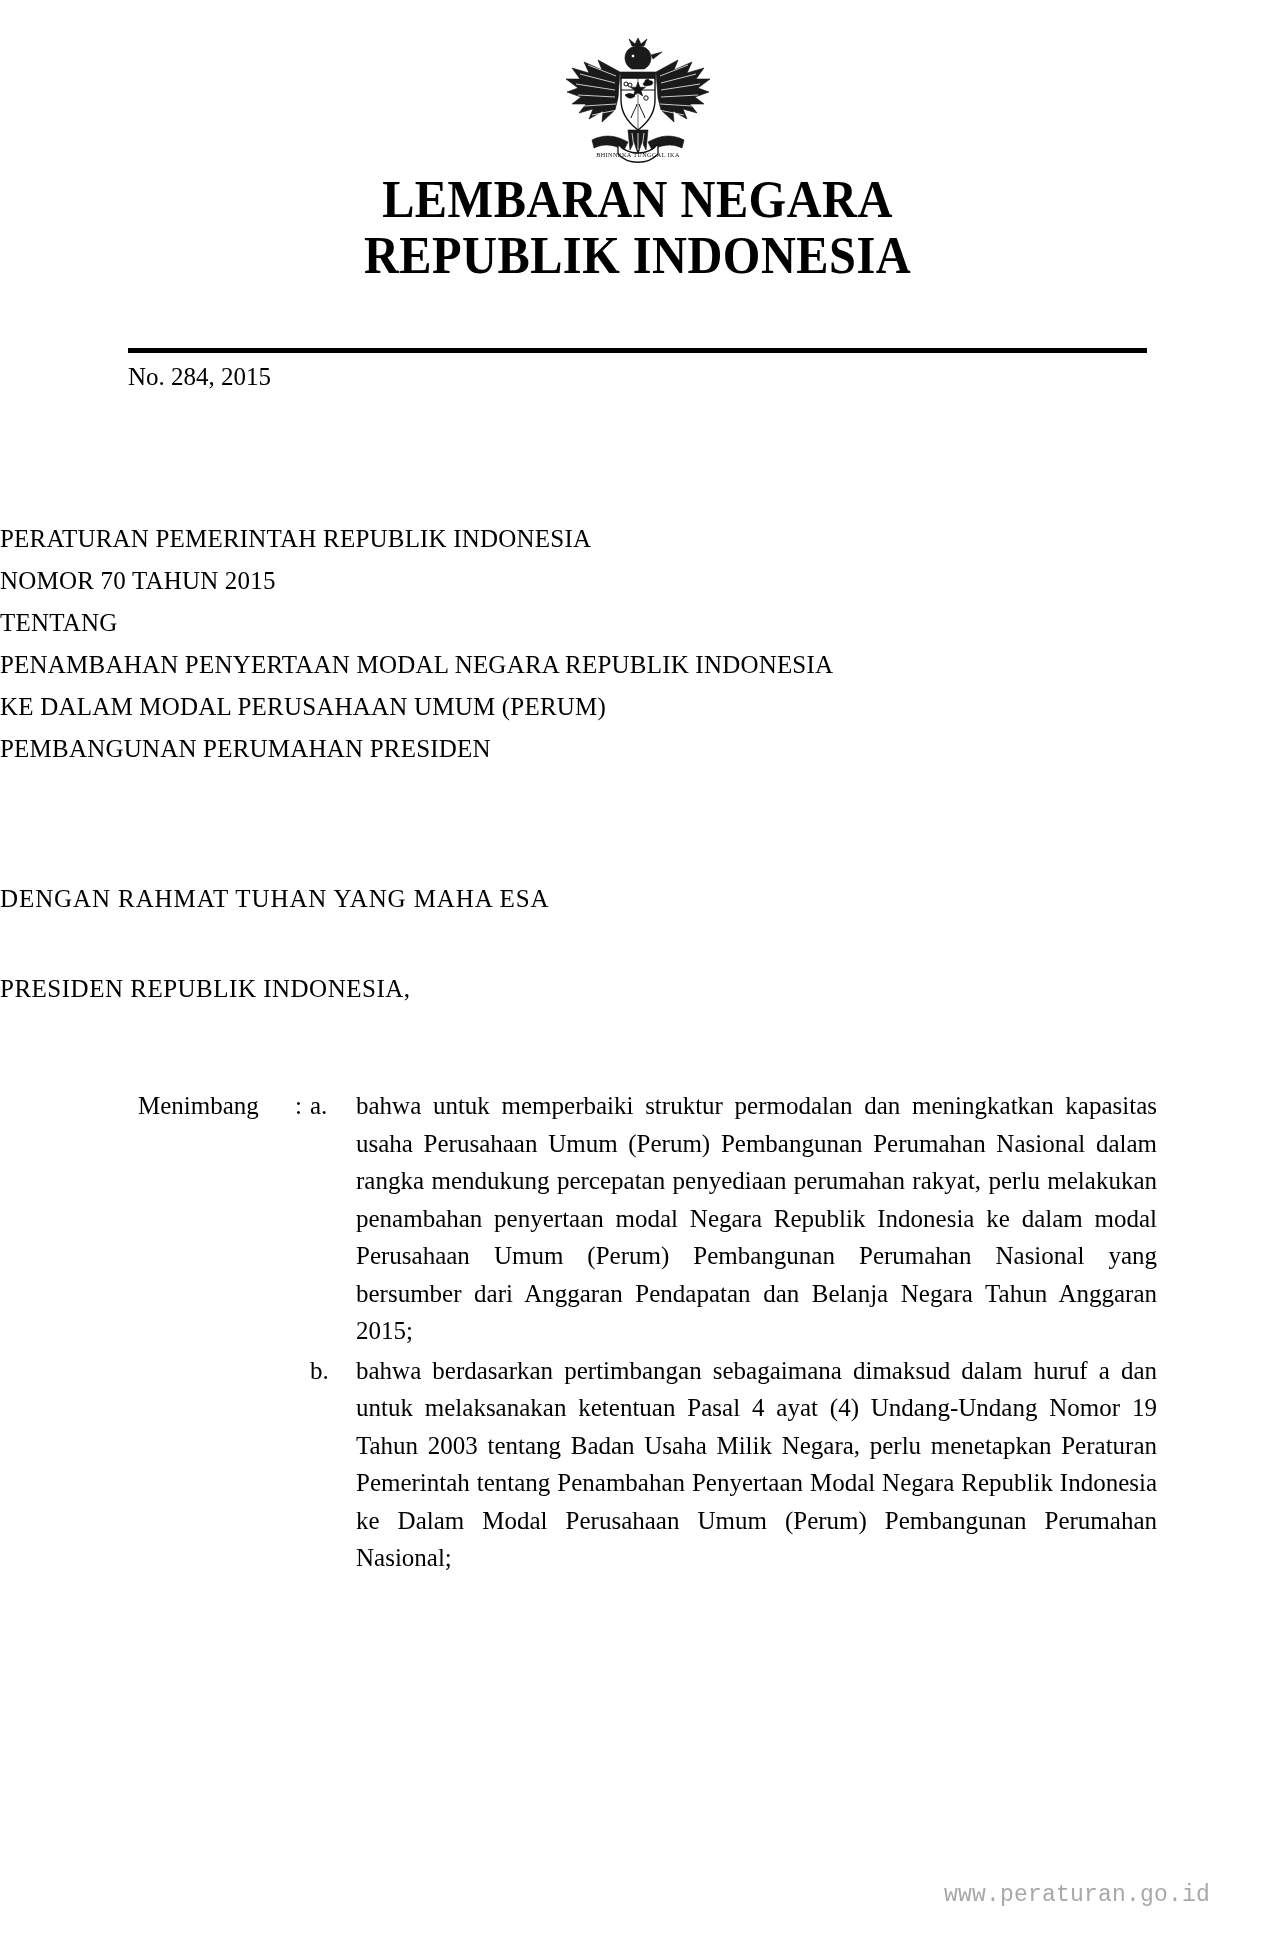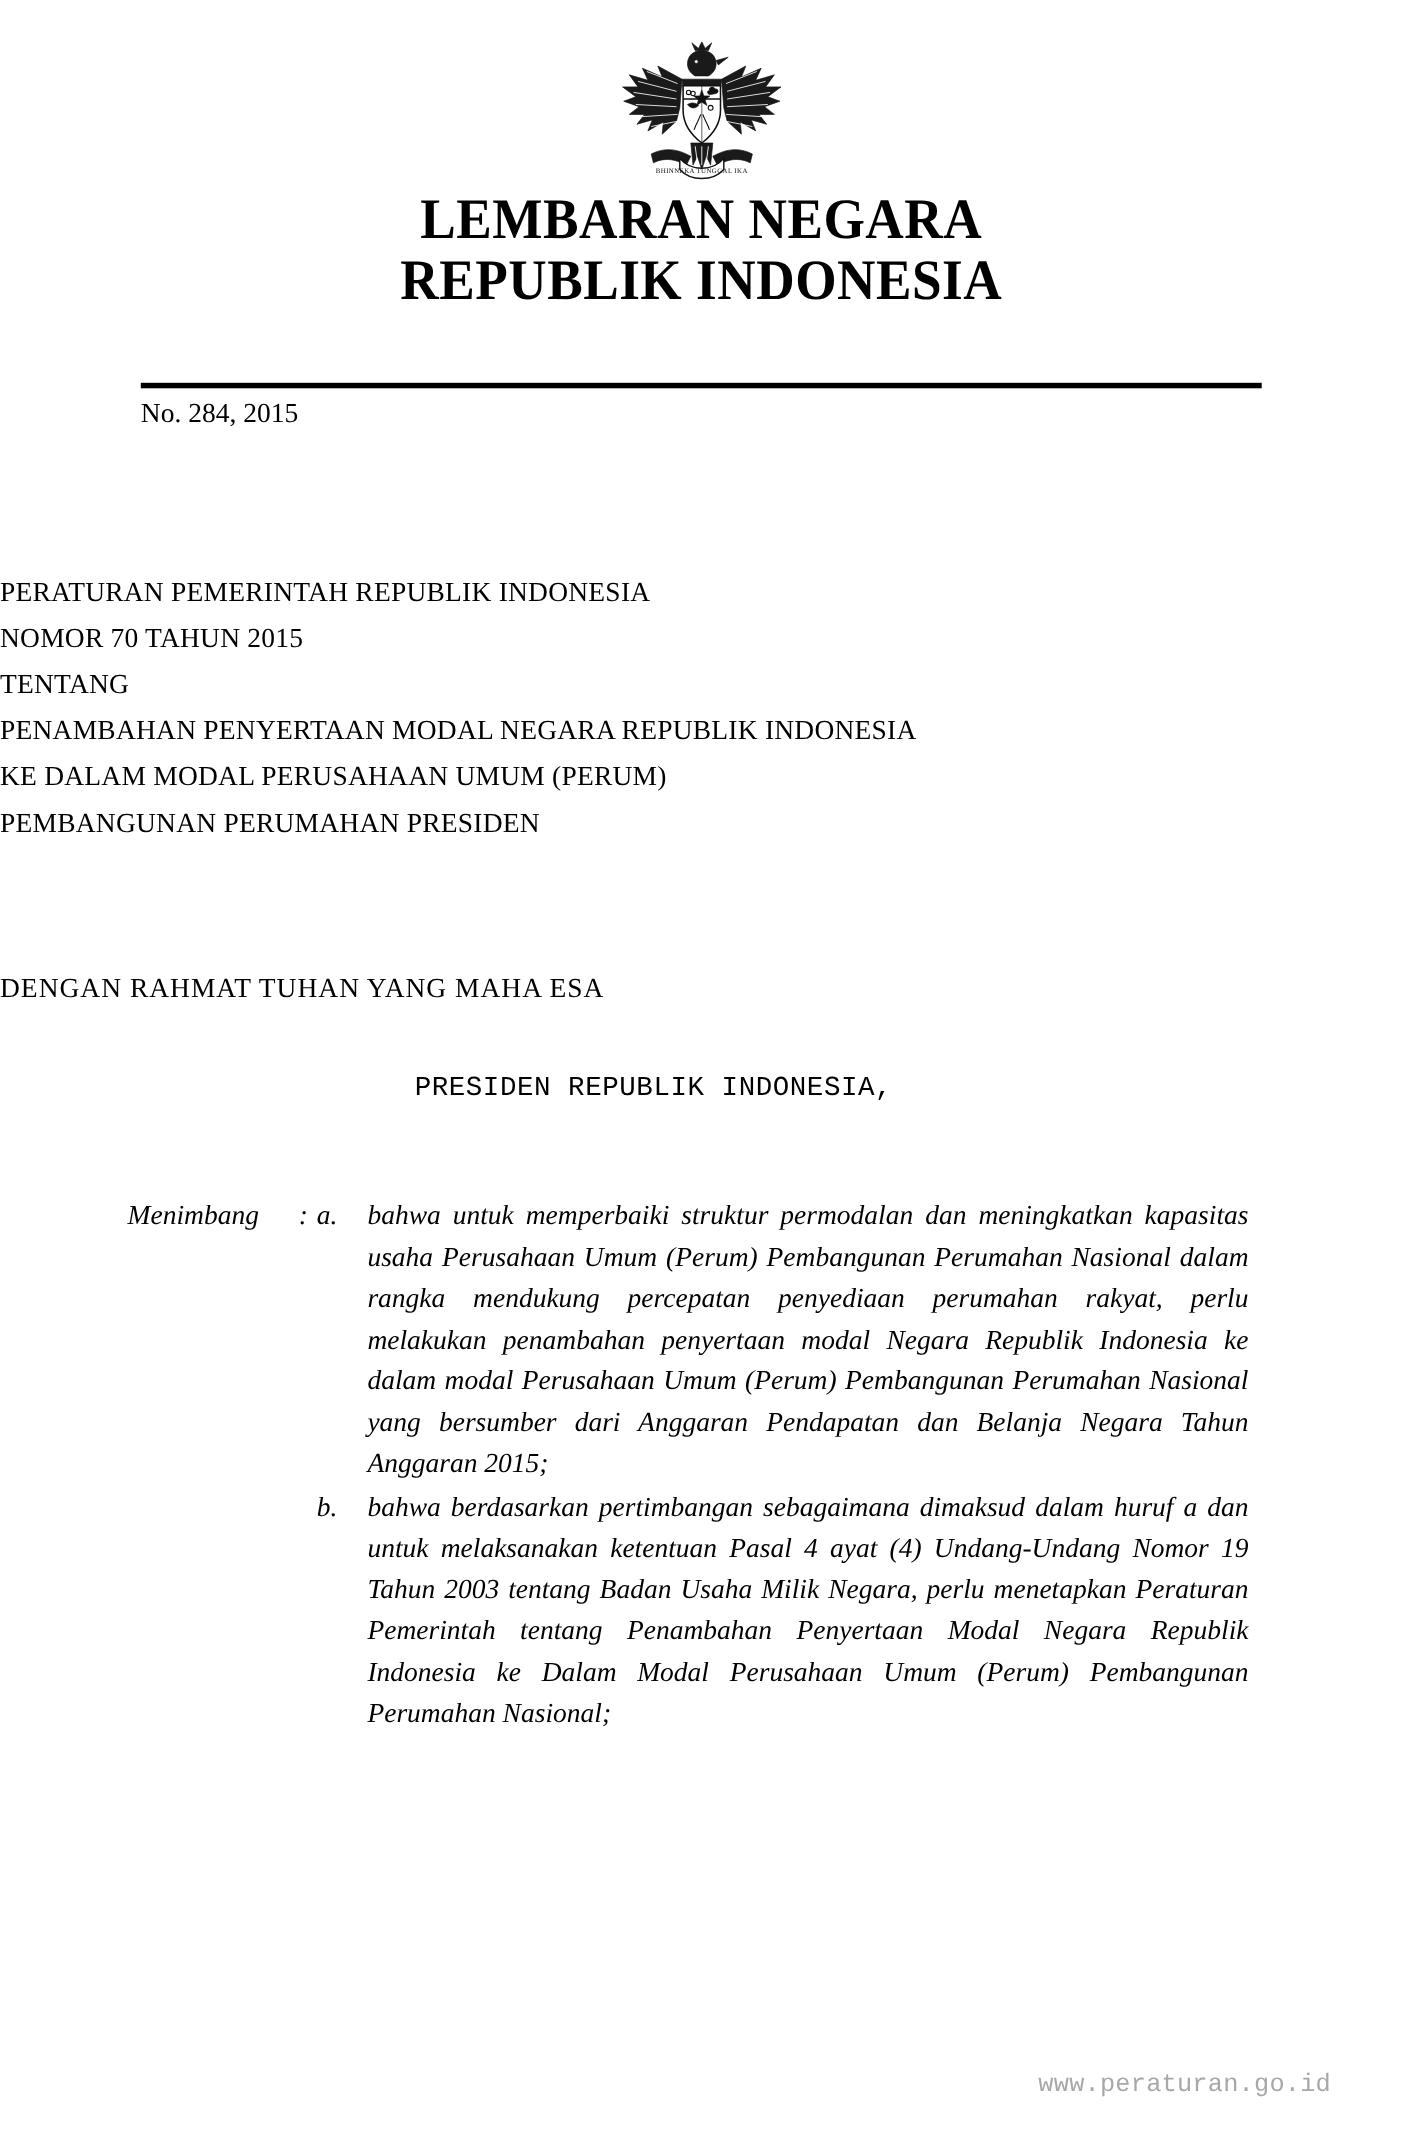--- a/index.html
+++ b/index.html
@@ -124,37 +124,35 @@
     font-size: 25px;
     line-height: 42px;
     letter-spacing: 0.9px;
     white-space: nowrap;
   }
   .presiden {
     position: absolute;
     top: 968px;
     left: 0;
     width: 1188px;
-    text-align: center;
-    font-family: Liberation Mono, monospace;
+    text-align: left;
   }
   .presiden-line {
     font-size: 25px;
     line-height: 42px;
     letter-spacing: 0.5px;
     white-space: nowrap;
   }
 
   
   .considerations {
     position: absolute;
     top: 1087px;
-    left: 116px;
+    left: 138px;
     width: 1019px;
-    font-style: italic;
   }
   .cons-row {
     display: flex;
     align-items: flex-start;
   }
   .cons-row + .cons-row {
     margin-top: 2px;
   }
   .cons-label {
     flex: 0 0 172px;

